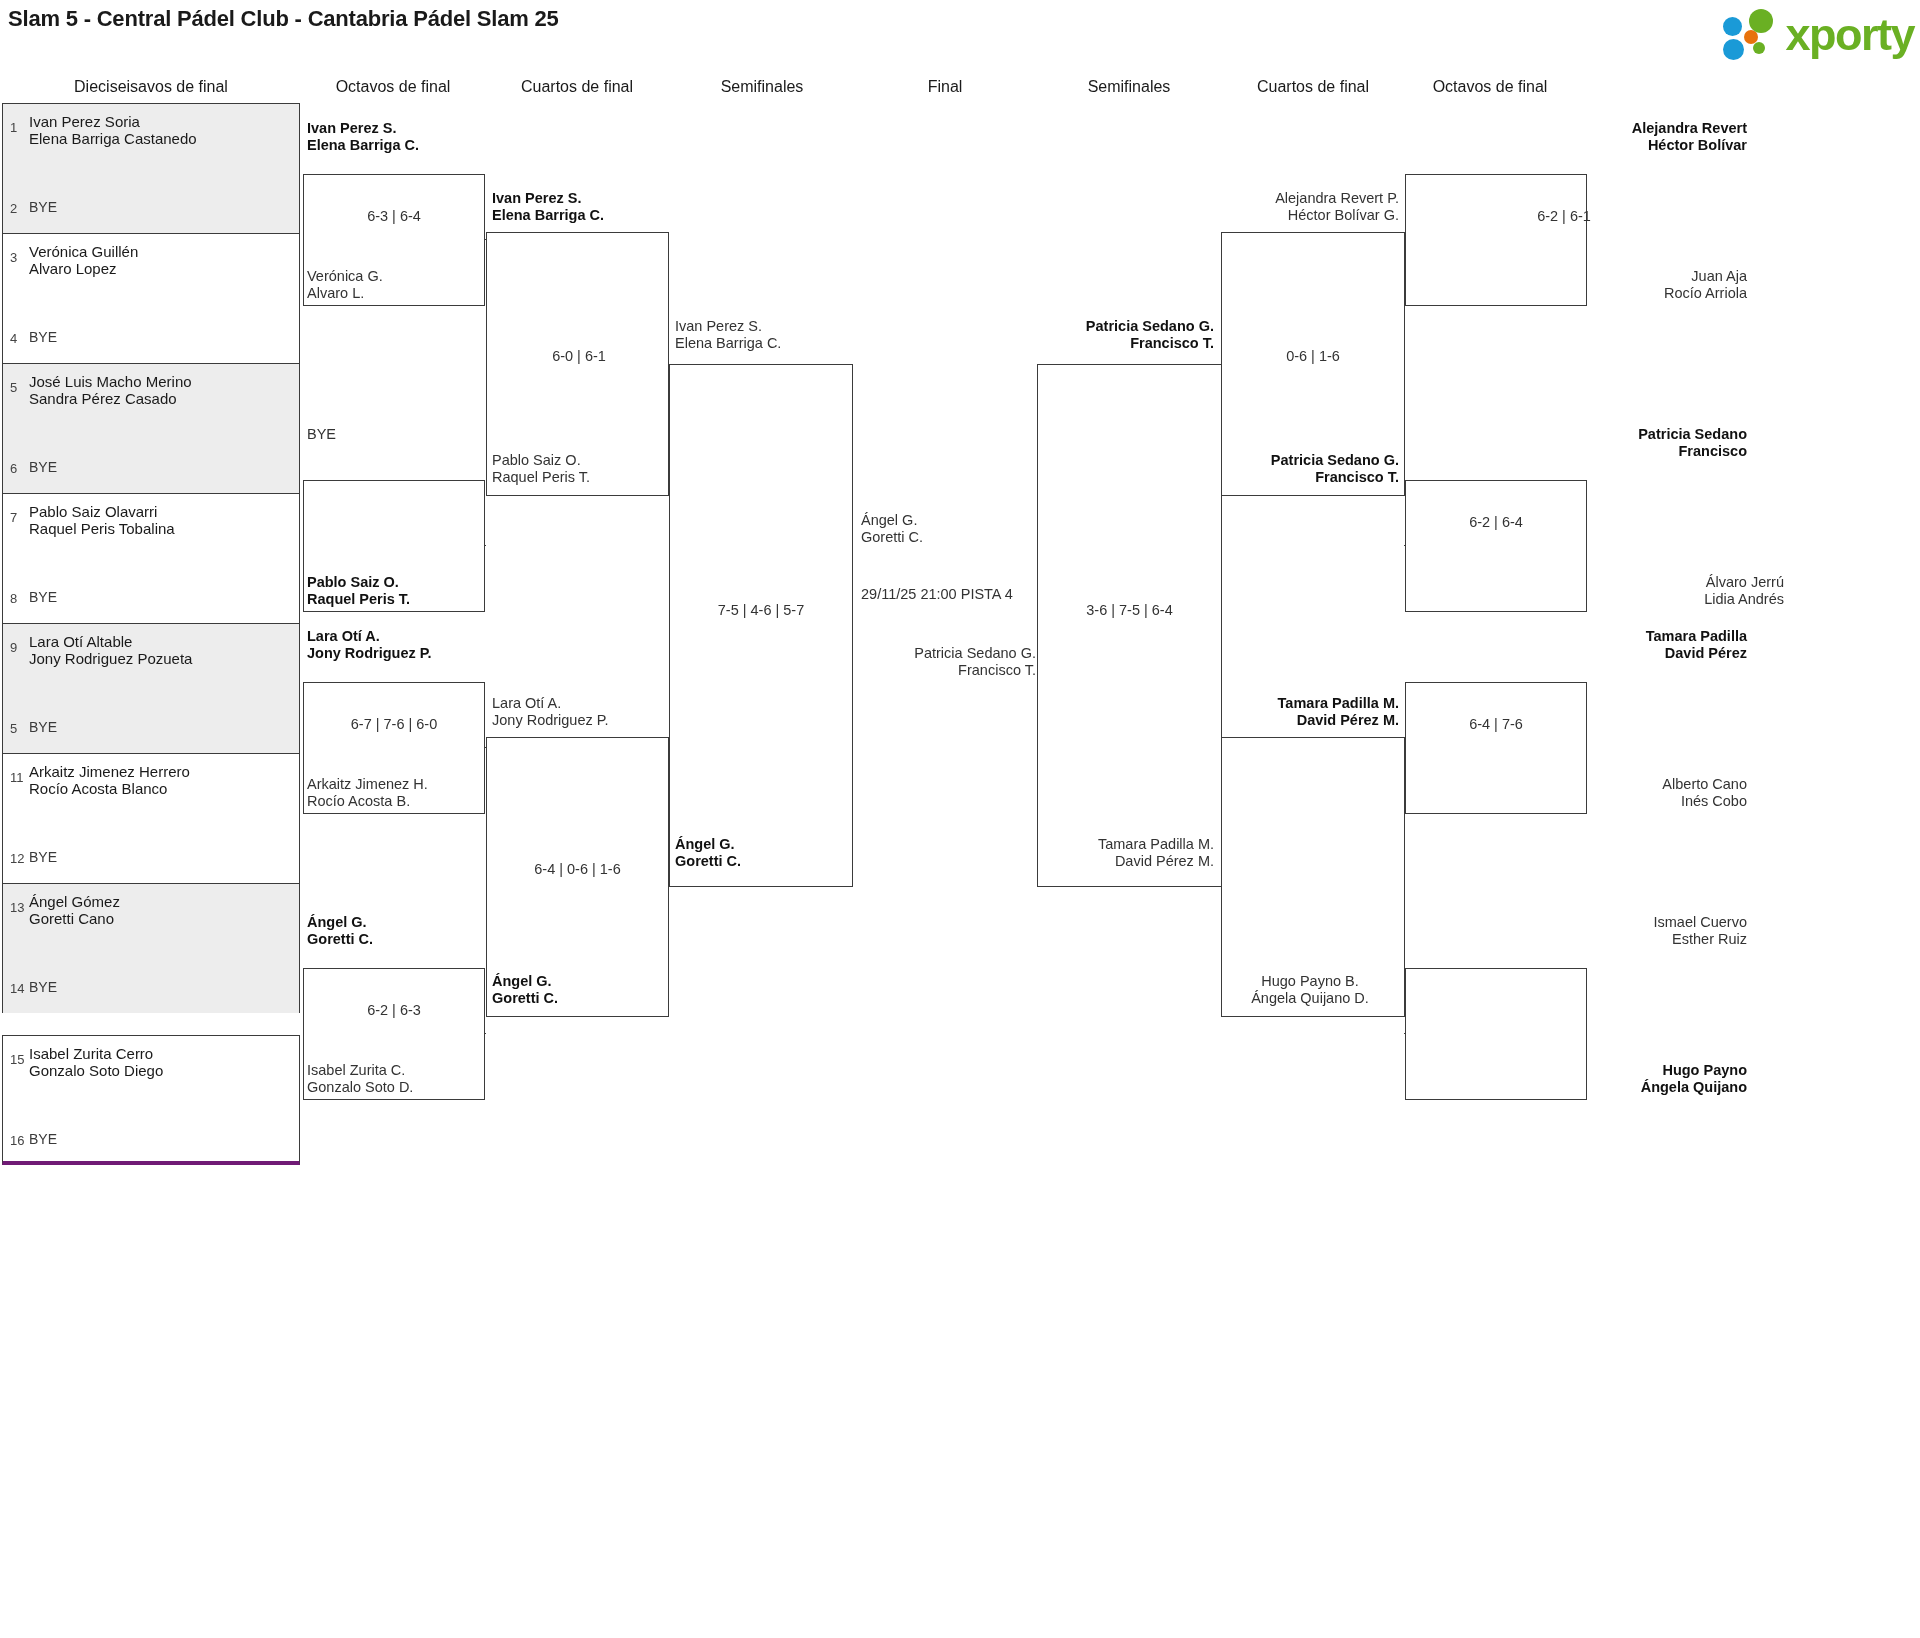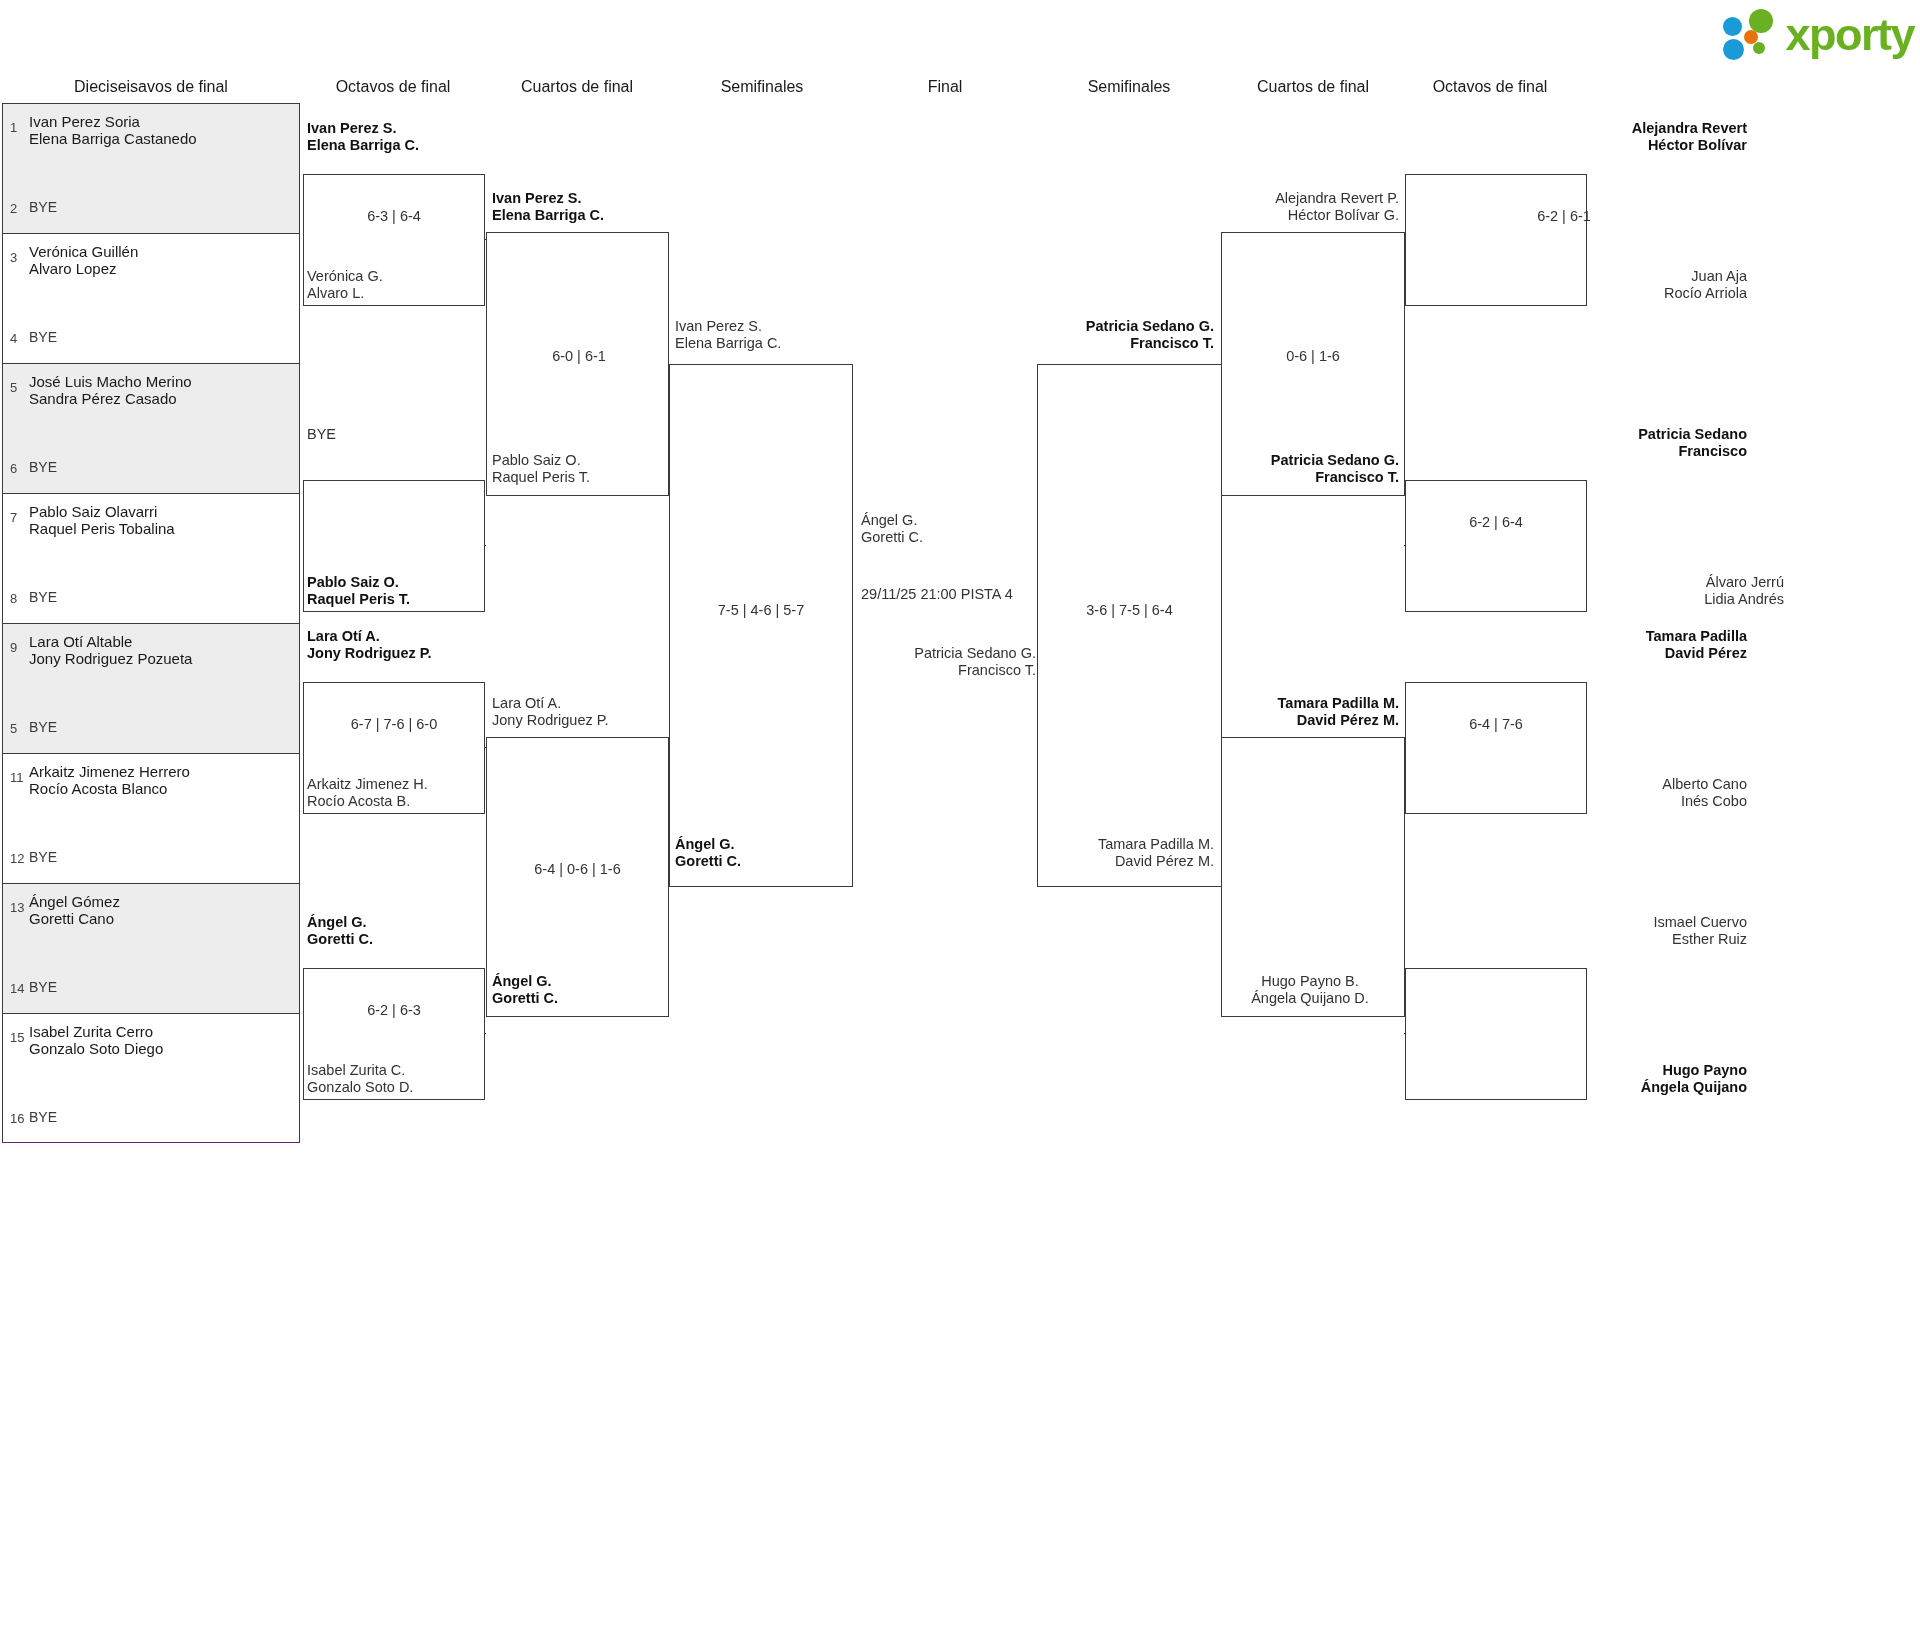--- a/index.html
+++ b/index.html
@@ -26,21 +26,21 @@
   .d4{width:21px;height:21px;background:#1a9ad7;left:0px;top:30px;}
   .d5{width:12px;height:12px;background:#6ab023;left:30px;top:33px;}
   .logo-word{font-size:45px;font-weight:bold;color:#6ab023;letter-spacing:-1.5px;line-height:1;margin-left:-2px;}
 
   
   .round-hdr{position:absolute;top:78px;font-size:16px;text-align:center;white-space:nowrap;}
 
   
   .seed-col{position:absolute;left:2px;top:103px;width:298px;}
   .seed-cell{position:relative;width:298px;height:130px;border:1px solid #3b3b3b;border-bottom:none;box-sizing:border-box;}
-  .seed-cell.last{border-bottom:1px solid #701a75;}
+  .seed-cell.last{border-bottom:4px solid #701a75;margin-top:22px;}
   .seed-cell.shade{background:#ededed;}
   .seed-num{position:absolute;left:7px;font-size:13px;color:#444;}
   .seed-names{position:absolute;left:26px;font-size:15px;line-height:1.15;font-weight:normal;}
   .seed-names.bye{font-weight:normal;color:#3a3a3a;font-size:14px;}
   .sn-top{top:9px;}
   .sn-bot{top:95px;}
   .num-top{top:16px;}
   .num-bot{top:97px;}
 
   
@@ -51,20 +51,21 @@
   .lbl.r{text-align:right;}
   .score{position:absolute;font-size:14.5px;color:#333;white-space:nowrap;text-align:center;}
   .stub{position:absolute;background:#3b3b3b;height:1px;}
 </style>
 </head>
 <body>
 
 <div id="stage">
 
   <div class="title-block">
+    <div class="title-line">Slam 5 - Central Pádel Club - Cantabria Pádel Slam 25</div>
   </div>
 
   <div class="logo">
     <div class="logo-dots">
       <i class="d1"></i>
         <i class="d2"></i>
         <i class="d3"></i>
         <i class="d4"></i>
         <i class="d5"></i>
     </div>

